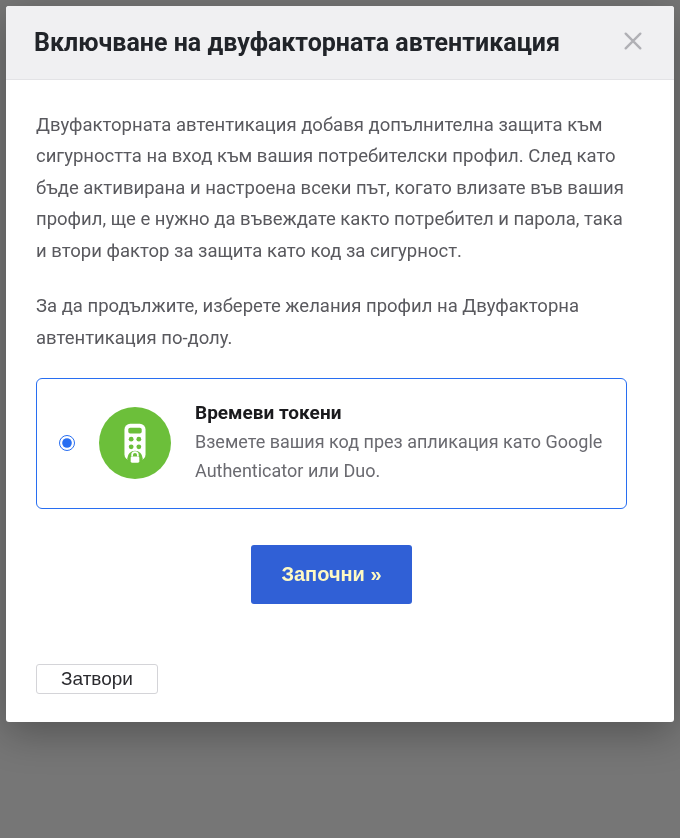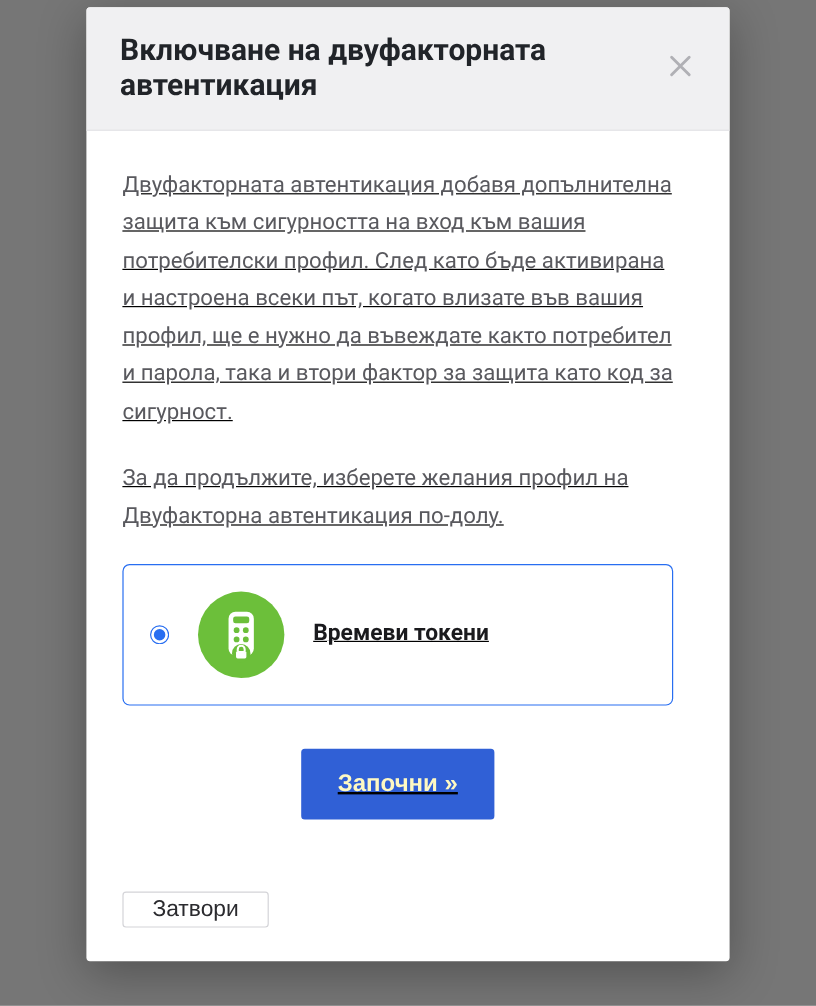--- a/index.html
+++ b/index.html
@@ -4,21 +4,21 @@
 <style>
   * { box-sizing: border-box; margin: 0; padding: 0; }
   html, body { width: 680px; height: 838px; font-family: -apple-system, BlinkMacSystemFont, "Segoe UI", Roboto, Arial, sans-serif; background: #888; }
   .overlay {
     width: 680px; height: 838px;
     background: rgba(100,100,100,0.5);
     display: flex; align-items: flex-start; justify-content: center;
     padding-top: 6px;
   }
   .modal {
-    width: 536px;
+    width: 668px;
     background: #fff;
     border-radius: 3px;
     box-shadow: 0 10px 40px rgba(0,0,0,0.3);
     display: flex; flex-direction: column;
     overflow: hidden;
   }
   .modal-header {
     background: #f0f0f2;
     border-bottom: 1px solid #e3e3e6;
     padding: 22px 28px;
@@ -32,21 +32,20 @@
   .close-btn {
     background: none; border: none; cursor: pointer;
     color: #a8a8ad; font-size: 28px; line-height: 1;
     padding: 0 2px;
     margin-left: 8px;
   }
   .close-btn svg { width: 22px; height: 22px; }
   .close-btn svg path { stroke: #b0b0b5; stroke-width: 2.6; }
   .modal-body {
     padding: 30px 47px 24px 30px;
-    text-decoration: underline;
   }
   .desc {
     color: #59595e;
     font-size: 18.5px;
     line-height: 1.7;
     margin-bottom: 24px;
   }
   .option-card {
     border: 1.5px solid #286ef1;
     border-radius: 6px;
@@ -146,20 +145,21 @@
             <circle cx="28" cy="20" r="2.5" fill="#6cbf3a"></circle>
             <circle cx="20" cy="28" r="2.5" fill="#6cbf3a"></circle>
             <circle cx="28" cy="28" r="2.5" fill="#6cbf3a"></circle>
             <circle cx="24" cy="40" r="8" fill="#6cbf3a"></circle>
             <path d="M21 38 v-1.5 a3 3 0 0 1 6 0 V38" fill="none" stroke="#fff" stroke-width="1.8"></path>
             <rect x="19.5" y="38" width="9" height="6.5" rx="1.4" fill="#fff"></rect>
           </svg>
         </span>
         <span class="option-text">
           <span class="option-title">Времеви токени</span>
+          <span class="option-desc">Вземете вашия код през апликация като Google Authenticator или Duo.</span>
         </span>
       </label>
 
       <div class="start-row">
         <button class="start-btn">Започни »</button>
       </div>
     </div>
 
     <div class="modal-footer">
       <button class="close-footer-btn">Затвори</button>

